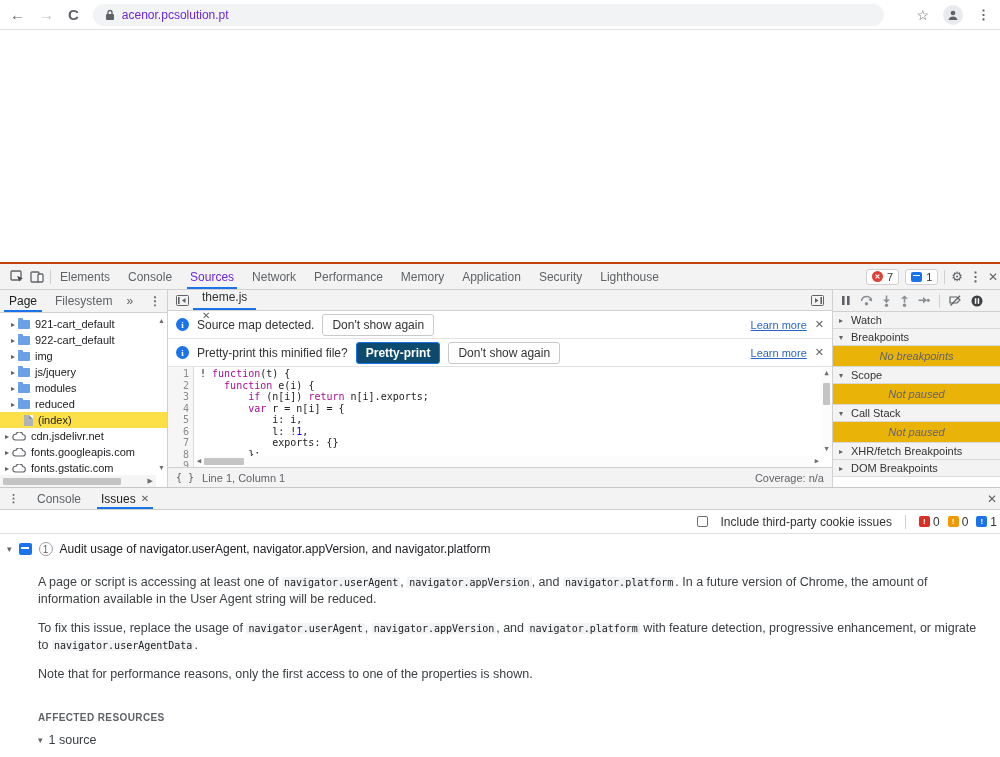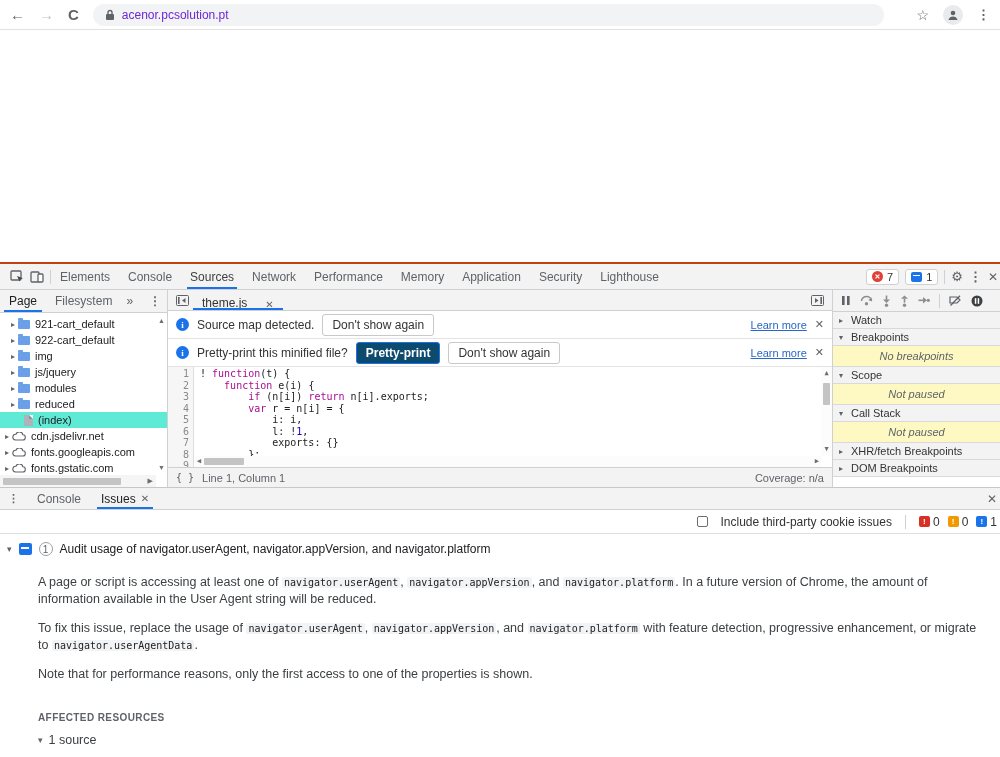--- a/index.html
+++ b/index.html
@@ -20,21 +20,21 @@
   
   .viewport { height:232px; background:#fff; flex:none; }
 
   
   .devtools { flex:1; border-top:2px solid #c2410c; display:flex; flex-direction:column; min-height:0; font-size:12px; color:#333; }
 
   .dt-tabbar { height:26px; flex:none; background:#f3f3f3; border-bottom:1px solid #d0d0d0; display:flex; align-items:center; padding-left:4px; }
   .dt-left-icons { display:flex; align-items:center; gap:6px; padding:0 6px; }
   .vdiv { width:1px; height:14px; background:#d0d0d0; }
   .dt-tab { padding:0 9px; height:100%; display:flex; align-items:center; color:#5f6368; font-size:12px; position:relative; cursor:default; }
-  .dt-tab.sel { color:#404040; }
+  .dt-tab.sel { color:#6d28d9; }
   .dt-tab.sel::after { content:""; position:absolute; left:6px; right:6px; bottom:0; height:2px; background:#1a73e8; }
   .dt-right { margin-left:auto; display:flex; align-items:center; gap:6px; padding-right:2px; }
   .badge-chip { display:flex; align-items:center; gap:4px; border:1px solid #d0d0d0; border-radius:3px; background:#fff; padding:1px 5px; font-size:11px; color:#333; }
   .err-dot { width:11px; height:11px; border-radius:50%; background:#e04038; color:#fff; font-size:7px; display:flex; align-items:center; justify-content:center; font-weight:bold; }
   .msg-sq { width:11px; height:10px; border-radius:2px; background:#1a73e8; position:relative; }
   .msg-sq::after { content:""; position:absolute; left:2px; top:3px; width:7px; height:1.5px; background:#fff; }
   .gear { font-size:13px; color:#5f6368; }
   .close-x { color:#5f6368; font-size:12px; }
 
   
@@ -43,38 +43,38 @@
   
   .nav-pane { width:168px; flex:none; border-right:1px solid #d0d0d0; display:flex; flex-direction:column; min-height:0; }
   .nav-tabs { height:23px; flex:none; background:#f3f3f3; border-bottom:1px solid #d0d0d0; display:flex; align-items:center; color:#5f6368; font-size:12px; }
   .nav-tab { padding:0 9px; height:100%; display:flex; align-items:center; position:relative; }
   .nav-tab.sel { color:#202124; }
   .nav-tab.sel::after { content:""; position:absolute; left:4px; right:4px; bottom:0; height:2px; background:#1a73e8; }
   .nav-more { padding:0 5px; color:#5f6368; }
   .nav-kebab { margin-left:auto; padding-right:6px; color:#5f6368; font-weight:bold; }
   .nav-tree { flex:1; position:relative; overflow:hidden; padding-top:3px; background:#fff; }
   .tree-row { height:16px; display:flex; align-items:center; font-size:11px; color:#202124; white-space:nowrap; }
-  .tree-row.sel { background:#5eead4; }
+  .tree-row.sel { background:#fde047; }
   .tw { width:10px; flex:none; display:flex; align-items:center; justify-content:center; font-size:8px; color:#5f6368; }
   .ic-folder { width:12px; height:9px; background:#6aa0e8; border-radius:1px; position:relative; margin-right:5px; flex:none; }
   .ic-folder::before { content:""; position:absolute; top:-2px; left:0; width:5px; height:2px; background:#6aa0e8; border-radius:1px 1px 0 0; }
   .ic-file { width:9px; height:11px; background:#aeb3ba; position:relative; margin-right:5px; flex:none; }
   .ic-file::after { content:""; position:absolute; right:0; top:0; border:2.5px solid #fff; border-left-color:#8b9096; border-bottom-color:#8b9096; width:0; height:0; }
   .ic-cloud { margin-right:5px; flex:none; display:flex; }
   .tree-vscroll { position:absolute; top:2px; right:0; width:11px; bottom:14px; display:flex; flex-direction:column; align-items:center; }
   .tree-hscroll { position:absolute; left:0; right:11px; bottom:0; height:12px; background:#f5f5f5; display:flex; align-items:center; padding:0 3px; }
   .scroll-thumb-h { width:118px; height:7px; background:#c4c4c4; border-radius:1px; }
   .scroll-arrow { font-size:7px; color:#6e6e6e; }
   .tree-hscroll .scroll-arrow { margin-left:auto; }
 
   
   .editor-pane { flex:1; display:flex; flex-direction:column; min-width:0; border-right:1px solid #d0d0d0; background:#fff; }
   .ed-tabbar { height:21px; flex:none; background:#f3f3f3; border-bottom:1px solid #d0d0d0; display:flex; align-items:center; padding:0 4px; }
   .panel-btn { display:flex; align-items:center; margin:0 4px; }
-  .ed-tab { height:100%; display:flex; align-items:flex-end; gap:18px; padding:0 9px; position:relative; color:#333; }
+  .ed-tab { height:100%; display:flex; align-items:flex-start; gap:6px; padding:0 9px; position:relative; color:#333;flex-direction:column; }
   .ed-tab::after { content:""; position:absolute; left:0; right:0; bottom:0; height:2px; background:#1a73e8; }
   .ed-tab .x { color:#5f6368; font-size:10px; }
   .ed-tabbar .panel-btn.right { margin-left:auto; }
   .infobar { height:28px; flex:none; background:#fff; border-bottom:1px solid #e3e3e3; display:flex; align-items:center; gap:8px; padding:0 8px; font-size:12px; color:#333; }
   .info-i { width:13px; height:13px; border-radius:50%; background:#1a73e8; color:#fff; font-size:9px; font-weight:bold; font-family:"Liberation Serif", serif; display:flex; align-items:center; justify-content:center; flex:none; }
   .ib-btn { border:1px solid #c9c9c9; background:#fff; border-radius:3px; padding:3px 9px; font-size:12px; color:#333; font-family:"Liberation Sans", sans-serif; }
   .ib-btn.primary { background:#0c4a6e; border-color:#1a73e8; color:#fff; font-weight:bold; }
   .ib-right { margin-left:auto; display:flex; align-items:center; gap:8px; }
   .learn-link { color:#2a66c8; text-decoration:underline; font-size:11px; }
   .ib-x { color:#5f6368; font-size:11px; }
@@ -94,21 +94,21 @@
   .ed-status { height:20px; flex:none; background:#f3f3f3; border-top:1px solid #d0d0d0; display:flex; align-items:center; gap:8px; padding:0 8px; font-size:11px; color:#5f6368; }
   .braces { font-family:"DejaVu Sans Mono", monospace; font-size:10px; color:#5f6368; }
   .ed-status .right { margin-left:auto; }
 
   
   .dbg-pane { width:167px; flex:none; display:flex; flex-direction:column; background:#fff; font-size:11px; }
   .dbg-toolbar { height:22px; flex:none; background:#f3f3f3; border-bottom:1px solid #d0d0d0; display:flex; align-items:center; gap:9px; padding:0 8px; }
   .dbg-toolbar svg { display:block; }
   .dbg-sec { height:17px; flex:none; background:#f3f3f3; border-bottom:1px solid #d9d9d9; display:flex; align-items:center; gap:4px; padding-left:6px; color:#333; font-size:11px; }
   .dbg-sec .tri { font-size:8px; color:#5f6368; width:8px; }
-  .dbg-body { height:21px; flex:none; background:#fef9c3; border-bottom:1px solid #d9d9d9; display:flex; align-items:center; justify-content:center; font-style:italic; color:#5f6368; }
+  .dbg-body { height:21px; flex:none; background:#eab308; border-bottom:1px solid #d9d9d9; display:flex; align-items:center; justify-content:center; font-style:italic; color:#5f6368; }
 
   
   .drawer { flex:1; display:flex; flex-direction:column; min-height:0; background:#fff; }
   .drawer-tabbar { height:22px; flex:none; background:#f3f3f3; border-bottom:1px solid #d0d0d0; display:flex; align-items:center; }
   .drawer-kebab { padding:0 8px; color:#5f6368; font-weight:bold; font-size:11px; }
   .drawer-tab { height:100%; display:flex; align-items:center; gap:5px; padding:0 10px; color:#5f6368; position:relative; }
   .drawer-tab.sel { color:#202124; }
   .drawer-tab.sel::after { content:""; position:absolute; left:6px; right:6px; bottom:0; height:2px; background:#1a73e8; }
   .drawer-tab .x { font-size:10px; color:#5f6368; }
   .drawer-tabbar .close-x { margin-left:auto; padding-right:3px; }

